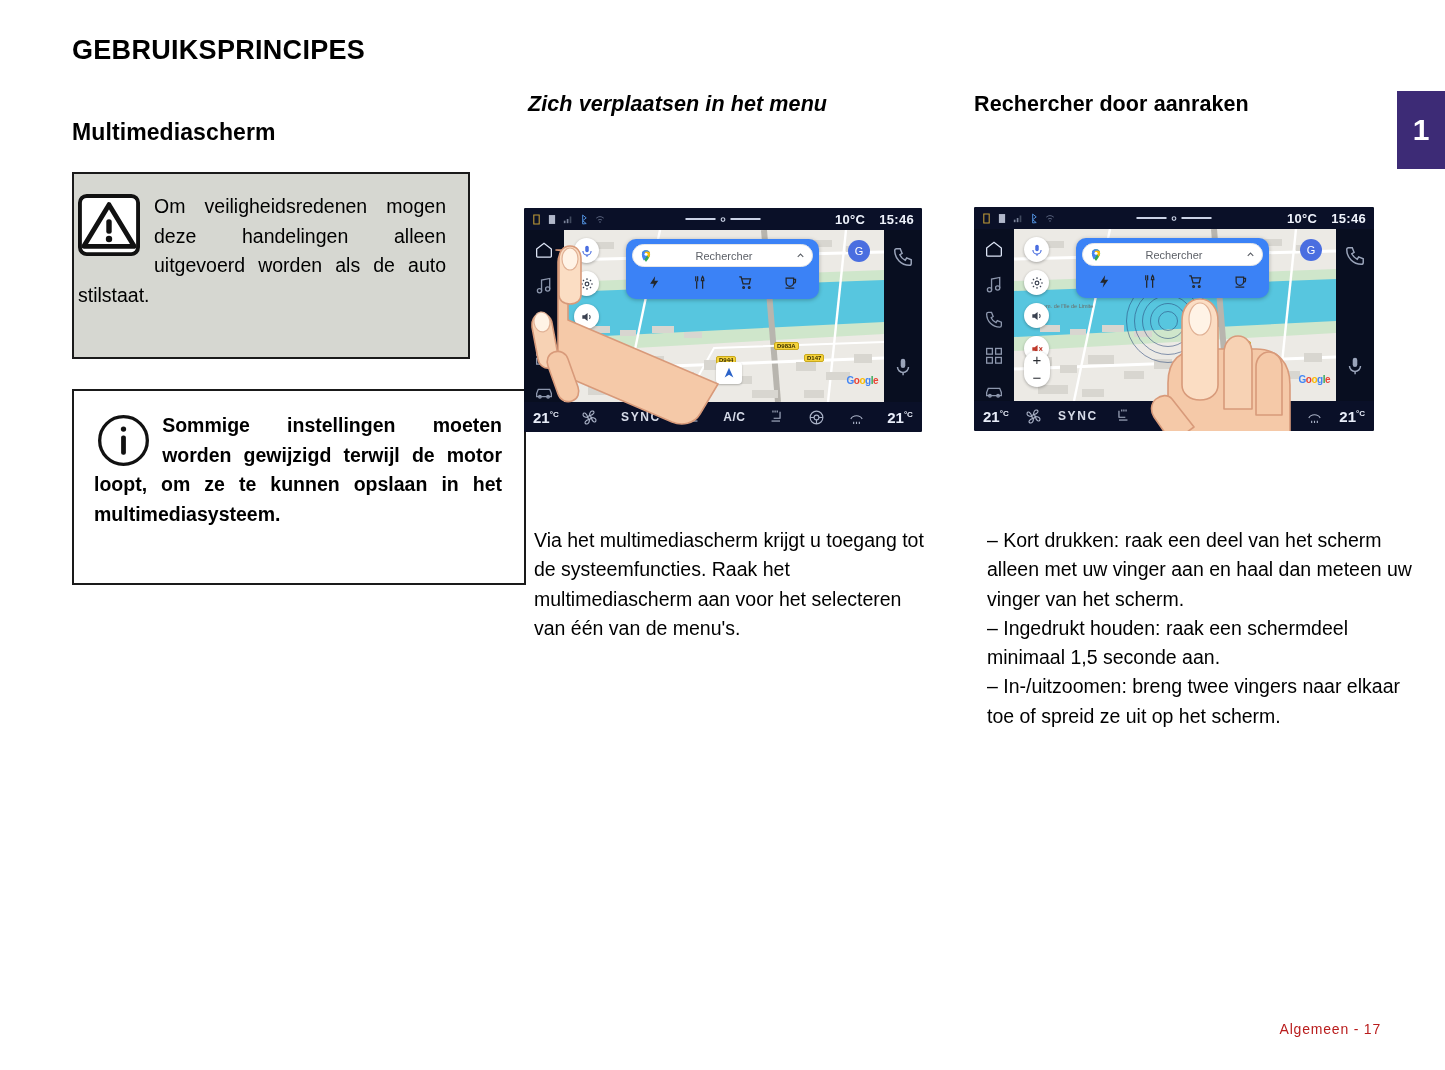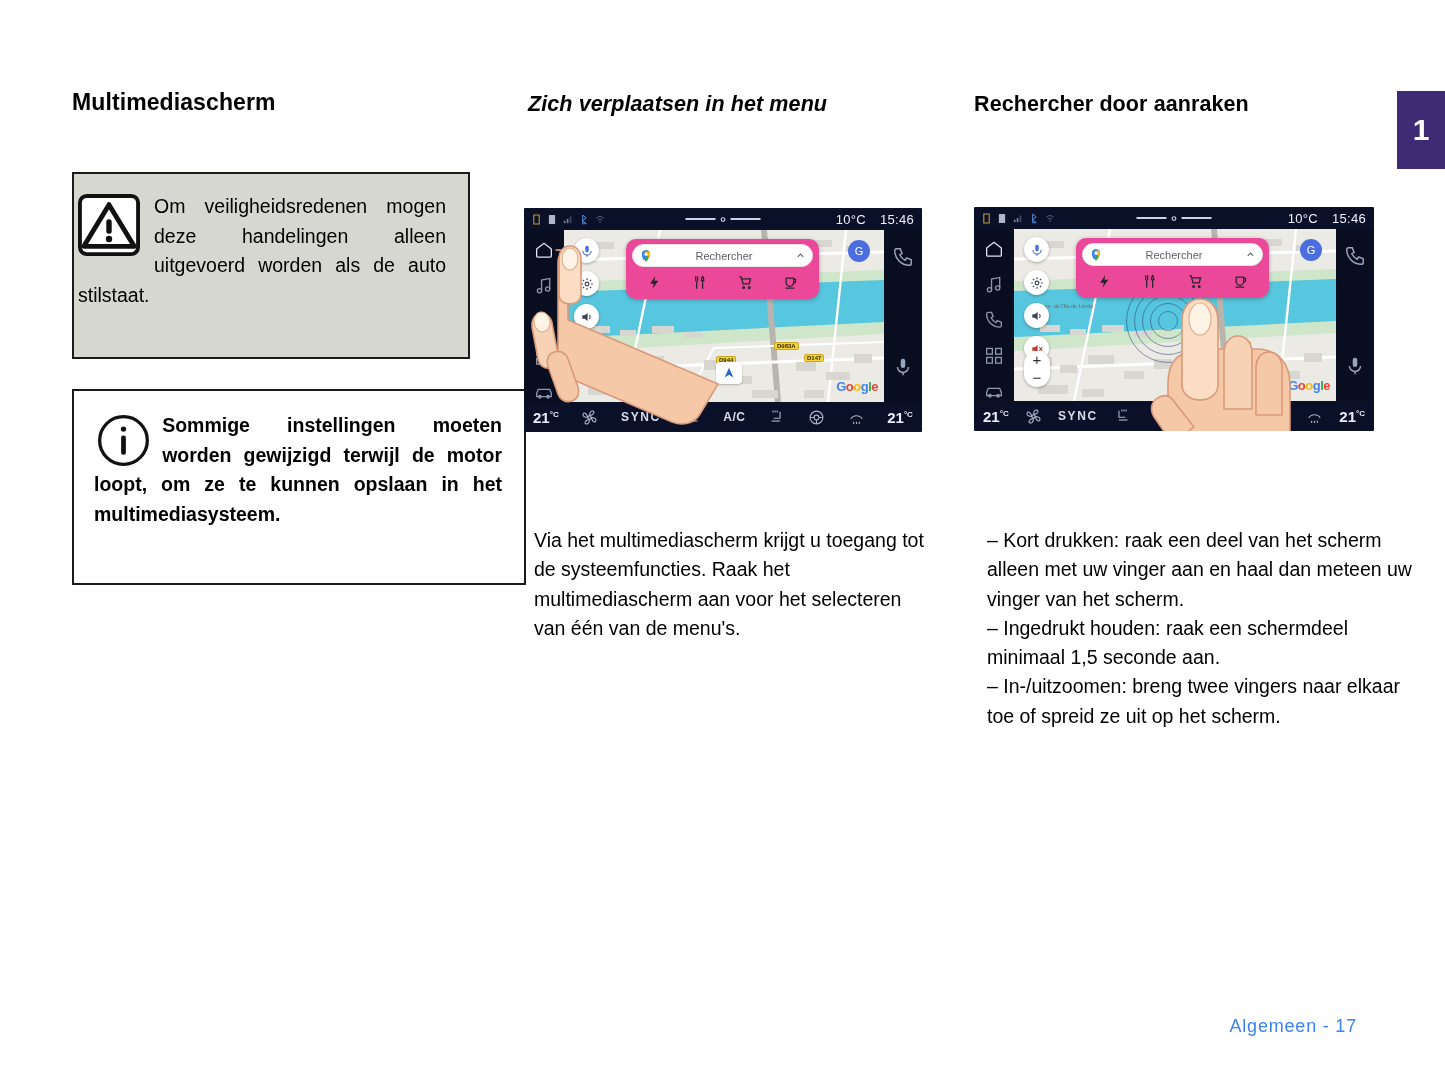--- a/index.html
+++ b/index.html
@@ -79,40 +79,40 @@
   #fig2 { left: 974px; top: 207px; width: 400px; }
 
   .body {
     font-size: 19.5px; line-height: 1.5; margin: 10px;
     text-align: left;
   }
   .body.col2-body { position: absolute; left: 524px; top: 516px; width: 390px; }
   .body.col3-body { position: absolute; left: 977px; top: 516px; width: 432px; }
 
   .footer {
-    position: absolute; right: 88px; bottom: 33px;
-    font-size: 18px; letter-spacing: .8px; color: #3b82f6;
+    position: absolute; right: 64px; bottom: 33px;
+    font-size: 14px; letter-spacing: .8px; color: #b91c1c;
   }
 
   
   .ivi { position: absolute; inset: 0; background: #070c1a; }
   .ivi-status {
     position: absolute; left: 0; right: 0; top: 0; height: 22px;
     background: #0a1028; display: flex; align-items: center;
     padding: 0 8px; color: #cfd6e8; font-size: 11px;
   }
   .ivi-status .sicons { display: flex; gap: 7px; align-items: center; opacity: .85; }
   .ivi-status .center {
     position: absolute; left: 50%; transform: translateX(-50%);
     display: flex; align-items: center; gap: 3px;
   }
   .ivi-status .center i { display: block; width: 30px; height: 2px; background: #cbd3e6; }
   .ivi-status .right {
     position: absolute; right: 8px; display: flex; gap: 14px;
-    font-size: 13px; font-weight: 400; color: #eef2fb; letter-spacing: .3px;
+    font-size: 13px; font-weight: 700; color: #eef2fb; letter-spacing: .3px;
   }
   .ivi-body { position: absolute; left: 0; right: 0; top: 22px; bottom: 30px; }
   .ivi-rail {
     position: absolute; top: 0; bottom: 0; width: 40px;
     background: #080e20; display: flex; flex-direction: column;
     align-items: center; padding-top: 10px; gap: 16px;
   }
   .ivi-rail.left { left: 0; }
   .ivi-rail.right { right: 0; width: 38px; padding-top: 16px; }
   .rail-ico { width: 22px; height: 22px; color: #c9d3ea; position: relative; }
@@ -128,21 +128,21 @@
     color: #e8edf9;
   }
   .temp { font-size: 15px; font-weight: 700; }
   .temp sup { font-size: 8px; }
   .sync { font-size: 12px; letter-spacing: 1.6px; font-weight: 600; opacity: .92; }
   .foot-ico { width: 17px; height: 17px; opacity: .82; }
 
   
   .search-card {
     position: absolute; left: 62px; top: 9px; width: 193px;
-    background: #ec4899; border-radius: 10px;
+    background: #3b82f6; border-radius: 10px;
     box-shadow: 0 1px 4px rgba(0,0,0,.28);
     padding: 5px 6px 4px;
   }
   .search-row {
     display: flex; align-items: center; gap: 6px;
     background: #fff; border-radius: 14px; height: 23px;
     border: 1px solid #e6e6e6; padding: 0 6px;
   }
   .search-row .label {
     flex: 1; text-align: center; font-size: 11px; color: #5b5f66;
@@ -170,22 +170,22 @@
     display: flex; flex-direction: column; align-items: center;
     padding: 4px 0; gap: 8px;
   }
   .zoom-pill b { font-size: 15px; line-height: 10px; color: #2a2d33; font-weight: 400; }
   .avatar-g {
     position: absolute; right: 14px; top: 10px; width: 22px; height: 22px;
     border-radius: 50%; background: #4a6ee0; color: #fff;
     font-size: 11px; display: flex; align-items: center; justify-content: center;
   }
   .gwm {
-    position: absolute; right: 6px; bottom: 8px;
-    font-size: 13px; font-weight: 700; letter-spacing: -.5px;
+    position: absolute; right: 6px; bottom: 16px;
+    font-size: 10px; font-weight: 700; letter-spacing: -.5px;
   }
   .gwm span:nth-child(1){color:#4285F4} .gwm span:nth-child(2){color:#EA4335}
   .gwm span:nth-child(3){color:#FBBC05} .gwm span:nth-child(4){color:#4285F4}
   .gwm span:nth-child(5){color:#34A853} .gwm span:nth-child(6){color:#EA4335}
 
   .road-lbl {
     position: absolute; background: #f6d33c; border: 1px solid #c9a91d;
     border-radius: 2px; font-size: 6px; color: #3a3000; padding: 0 2px;
     font-weight: 700;
   }
@@ -205,20 +205,21 @@
 </head>
 <body>
 
 <div class="page">
 
   <div class="chapter-tab">
     <span>1</span>
   </div>
 
   <div class="col1">
+    <h1 class="h1">GEBRUIKSPRINCIPES</h1>
     <h2 class="h2">Multimediascherm</h2>
   </div>
 
   <div class="warnbox">
     <svg class="warn-icon" viewBox="0 0 64 64">
       <rect x="2" y="2" width="60" height="60" rx="7" fill="#fff" stroke="#111" stroke-width="4"></rect>
       <path d="M32 11 L58 54 L6 54 Z" fill="none" stroke="#111" stroke-width="5" stroke-linejoin="round"></path>
       <rect x="29.2" y="26" width="5.6" height="15" rx="2.6" fill="#111"></rect>
       <circle cx="32" cy="46.5" r="3.3" fill="#111"></circle>
     </svg>

